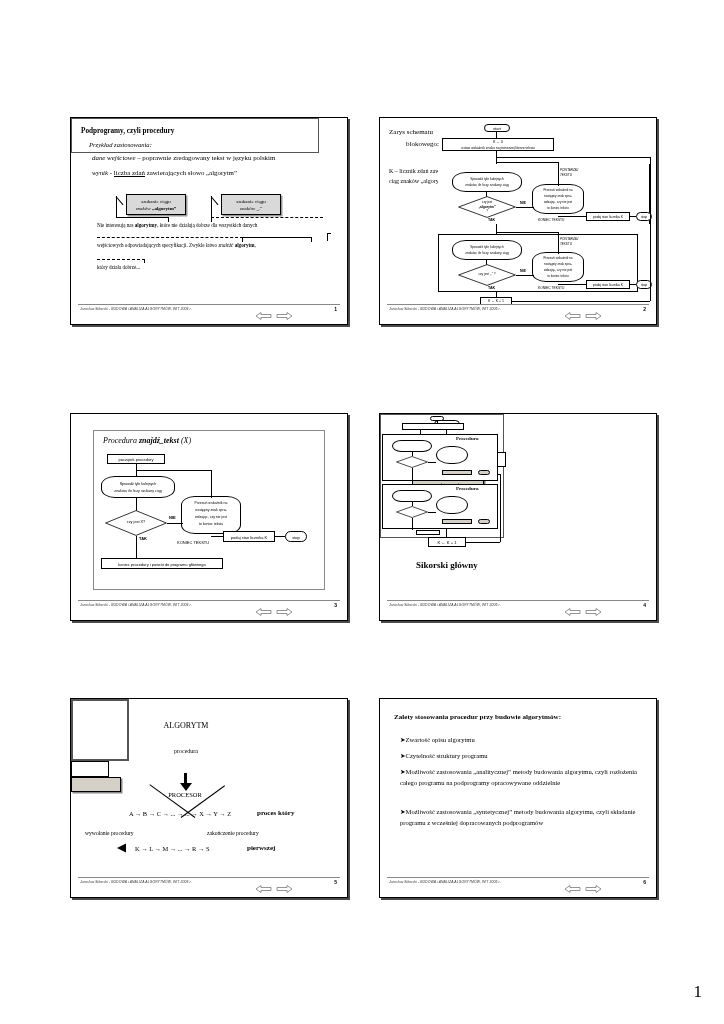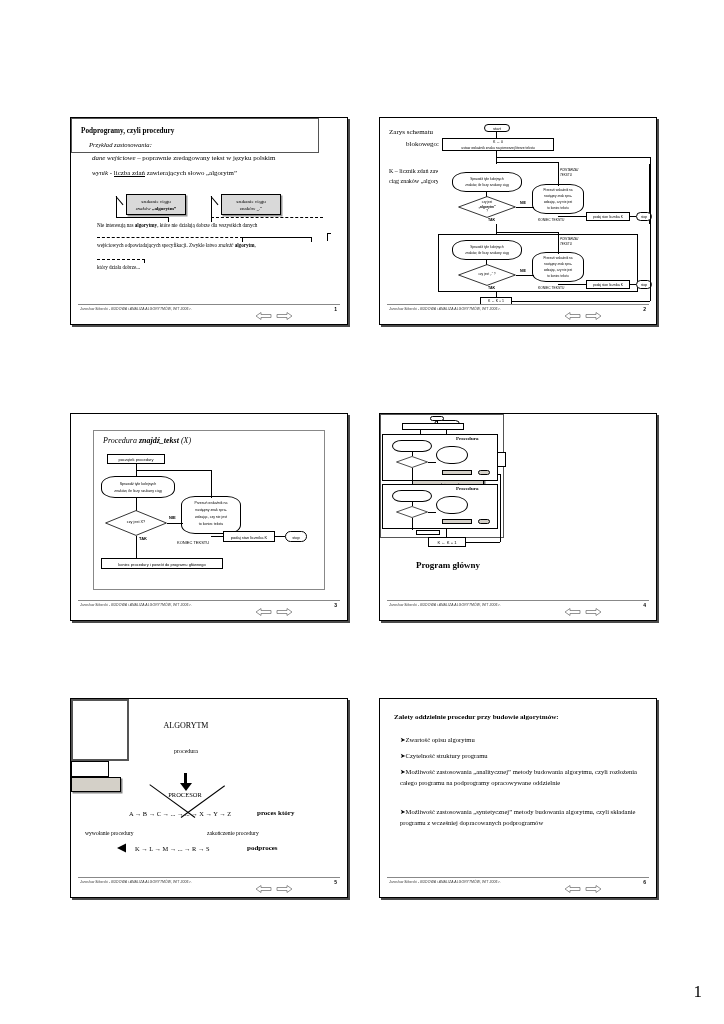--- a/index.html
+++ b/index.html
@@ -367,21 +367,21 @@
       </div>
       <div class="line" style="left:66px;top:109px;width:1px;height:14px;"></div>
 
       <div class="fl fl-rect" style="left:48px;top:123px;width:38px;height:10px;">
         <div class="fl-txt san" style="top:2px;font-size:4.2px;">K ← K + 1</div>
       </div>
       <div class="line" style="left:86px;top:128px;width:34px;height:1px;"></div>
       <div class="line" style="left:120px;top:60px;width:1px;height:68px;"></div>
       <div class="line" style="left:66px;top:60px;width:54px;height:1px;"></div>
 
-      <div class="t pg ser">Program główny</div>
+      <div class="t pg ser">Sikorski główny</div>
 
       <div class="mini">
         <div class="fl fl-round" style="left:50px;top:2px;width:14px;height:5px;"></div>
         <div class="fl fl-rect" style="left:22px;top:9px;width:62px;height:7px;"></div>
         <div class="box" style="left:2px;top:20px;width:116px;height:47px;"></div>
         <div class="fl fl-cloud" style="left:12px;top:26px;width:40px;height:12px;"></div>
         <div class="dia" style="left:16px;top:42px;width:32px;height:12px;">
           <svg class="dshape" viewBox="0 0 32 12" preserveAspectRatio="none">
               <polygon points="16,0.5 31.5,6 16,11.5 0.5,6" fill="#fff" stroke="#000" stroke-width="0.7"></polygon>
             </svg>
@@ -448,38 +448,38 @@
       <div class="line" style="left:68px;top:118px;width:56px;height:1px;transform:rotate(36deg);transform-origin:right center;"></div>
       <div class="line" style="left:110px;top:118px;width:54px;height:1px;transform:rotate(-36deg);transform-origin:left center;"></div>
       <svg style="position:absolute;left:46px;top:144px;" width="10" height="10" viewBox="0 0 10 10">
           <polygon points="0,5 9,0.5 9,9.5" fill="#000"></polygon>
         </svg>
 
       <div class="t ser" style="left:14px;top:131px;font-size:5.6px;">wywołanie procedury</div>
       <div class="t ser" style="left:136px;top:131px;font-size:5.6px;">zakończenie procedury</div>
 
       <div class="t ser" style="left:64px;top:146px;font-size:6.4px;">K → L → M → ... → R → S</div>
-      <div class="t ser b" style="left:176px;top:145px;font-size:7px;">podproces</div>
+      <div class="t ser b" style="left:176px;top:145px;font-size:7px;">pierwszej</div>
 
       <div class="footer">
         <div class="fnote">Jarosław Sikorski - BUDOWA i ANALIZA ALGORYTMÓW, WIT 2006 r.</div>
         <div class="navbtns">
           <svg width="40" height="10" viewBox="0 0 40 10">
             <polygon points="2,5 7,1.5 7,3.5 17,3.5 17,6.5 7,6.5 7,8.5" fill="#fff" stroke="#666" stroke-width="0.7"></polygon>
             <polygon points="38,5 33,1.5 33,3.5 23,3.5 23,6.5 33,6.5 33,8.5" fill="#fff" stroke="#666" stroke-width="0.7"></polygon>
           </svg>
         </div>
         <div class="fnum">5</div>
       </div>
     </div>
   </div>
 
   <div class="slide s6">
     <div class="inner">
-      <div class="t h ser">Zalety oddzielnie procedur przy budowie algorytmów:</div>
+      <div class="t h ser">Zalety stosowania procedur przy budowie algorytmów:</div>
 
       <div class="bl" style="left:20px;top:36px;width:230px;">
         <span class="arrowglyph">➤</span><span>Zwartość opisu algorytmu</span>
       </div>
       <div class="bl" style="left:20px;top:52px;width:230px;">
         <span class="arrowglyph">➤</span><span>Czytelność struktury programu</span>
       </div>
       <div class="bl" style="left:20px;top:68px;width:238px;">
         <span class="arrowglyph">➤</span><span>Możliwość zastosowania „analitycznej” metody budowania algorytmu, czyli rozłożenia całego programu na podprogramy opracowywane oddzielnie</span>
       </div>

